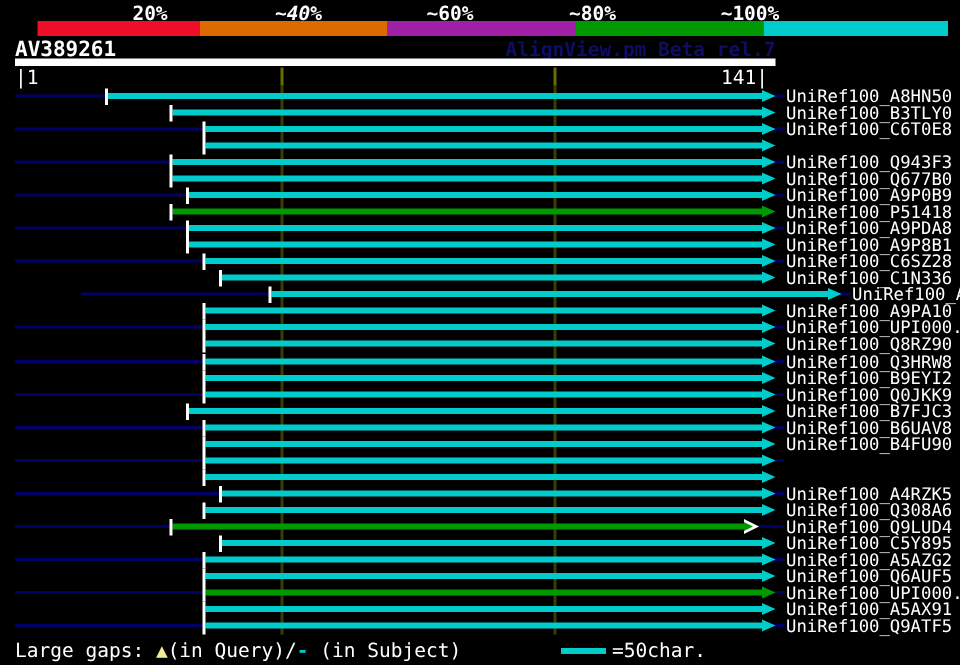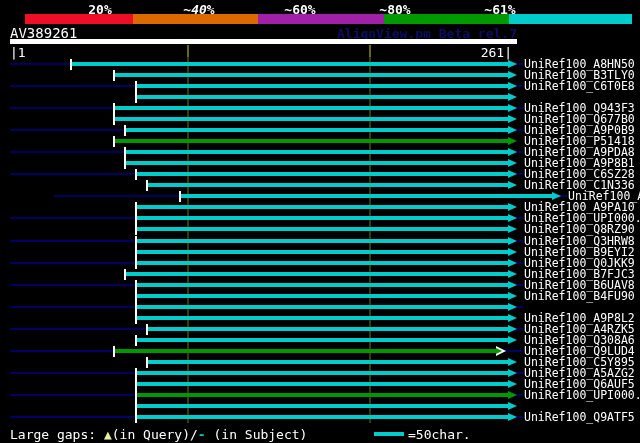--- a/index.html
+++ b/index.html
@@ -1,21 +1,21 @@
 <!DOCTYPE html>
 <html><head>
 <meta charset="utf-8">
 <style>
   html,body{margin:0;padding:0;background:#000;}
   #screen{position:relative;width:640px;height:443px;background:#000;overflow:hidden;
           font-family:"DejaVu Sans Mono",monospace;}
   .scale-label{position:absolute;top:2px;transform:translateX(-50%);color:#fff;
                font-size:13px;font-weight:bold;white-space:pre;}
   .scale-seg{position:absolute;top:14px;height:10px;}
-  #query-name{position:absolute;left:10px;top:25px;color:#fff;font-size:14px;font-weight:normal;}
+  #query-name{position:absolute;left:10px;top:25px;color:#fff;font-size:14px;font-weight:bold;}
   #app-credit{position:absolute;top:26px;right:123px;color:#0d0d66;font-size:13px;font-weight:bold;}
   #ruler-bar{position:absolute;left:10px;top:39px;width:507px;height:5px;background:#fff;}
   .ruler-num{position:absolute;top:45px;color:#fff;font-size:13px;white-space:pre;}
   #ruler-start{left:10px;}
   #ruler-end{right:128px;}
   .ruler-tick{position:absolute;top:45px;width:2px;height:12px;background:#6b6b00;}
   .gridline{position:absolute;top:57px;width:2px;height:366px;background:#3c3c00;z-index:0;}
   .row{position:absolute;left:0;width:640px;height:11px;}
   .guide{position:absolute;left:10px;width:513px;top:4px;height:2px;background:#000066;z-index:1;}
   .tick{position:absolute;top:0;width:2px;height:11px;background:#fff;z-index:3;}
@@ -36,36 +36,36 @@
 </style>
 </head>
 <body>
 
 <div id="screen">
   <div id="scale-labels">
       <div class="scale-label" style="left: 100px;">20%</div>
       <div class="scale-label" style="left: 199px; font-style: italic;">~40%</div>
       <div class="scale-label" style="left: 300px;">~60%</div>
       <div class="scale-label" style="left: 395px;">~80%</div>
-      <div class="scale-label" style="left: 500px;">~61%</div>
+      <div class="scale-label" style="left: 500px;">~100%</div>
     </div>
   <div id="scale-bar">
       <div class="scale-seg" style="left: 25px; width: 108px; background: rgb(238, 14, 40);"></div>
       <div class="scale-seg" style="left: 133px; width: 125px; background: rgb(221, 106, 0);"></div>
       <div class="scale-seg" style="left: 258px; width: 126px; background: rgb(160, 32, 168);"></div>
       <div class="scale-seg" style="left: 384px; width: 125px; background: rgb(0, 153, 0);"></div>
       <div class="scale-seg" style="left: 509px; width: 123px; background: rgb(0, 204, 204);"></div>
     </div>
 
   <div id="query-name">AV389261</div>
   <div id="app-credit">AlignView.pm Beta rel.7</div>
 
   <div id="ruler-bar"></div>
   <div id="ruler-start" class="ruler-num">|1</div>
-  <div id="ruler-end" class="ruler-num">261|</div>
+  <div id="ruler-end" class="ruler-num">141|</div>
 
   <div id="alignment-area">
       <div class="gridline" style="left: 187px;"></div>
       <div class="ruler-tick" style="left: 187px;"></div>
       <div class="gridline" style="left: 369px;"></div>
       <div class="ruler-tick" style="left: 369px;"></div>
       <div class="row" style="top: 59px;">
         <div class="guide" style="background: rgb(0, 0, 102);"></div>
         <div class="tick" style="left: 70px;"></div>
         <div class="bar" style="left: 72px; width: 436px; background: rgb(0, 204, 204);"></div>
@@ -210,21 +210,20 @@
       <div class="row" style="top: 301.7px;">
         <div class="guide" style="background: rgb(0, 0, 102);"></div>
         <div class="tick" style="left: 135px;"></div>
         <div class="bar" style="left: 137px; width: 371px; background: rgb(0, 204, 204);"></div>
         <div class="arrow" style="left: 508px; border-left-color: rgb(0, 204, 204);"></div>
       </div>
       <div class="row" style="top: 312.7px;">
         <div class="tick" style="left: 135px;"></div>
         <div class="bar" style="left: 137px; width: 371px; background: rgb(0, 204, 204);"></div>
         <div class="arrow" style="left: 508px; border-left-color: rgb(0, 204, 204);"></div>
-        <div class="hit-label">UniRef100_A9P8L2</div>
       </div>
       <div class="row" style="top: 323.7px;">
         <div class="guide" style="background: rgb(0, 0, 102);"></div>
         <div class="tick" style="left: 146px;"></div>
         <div class="bar" style="left: 148px; width: 360px; background: rgb(0, 204, 204);"></div>
         <div class="arrow" style="left: 508px; border-left-color: rgb(0, 204, 204);"></div>
         <div class="hit-label">UniRef100_A4RZK5</div>
       </div>
       <div class="row" style="top: 334.8px;">
         <div class="tick" style="left: 135px;"></div>
@@ -263,20 +262,21 @@
         <div class="guide" style="background: rgb(0, 0, 102);"></div>
         <div class="tick" style="left: 135px;"></div>
         <div class="bar" style="left: 137px; width: 371px; background: rgb(0, 153, 0);"></div>
         <div class="arrow" style="left: 508px; border-left-color: rgb(0, 153, 0);"></div>
         <div class="hit-label">UniRef100_UPI000..</div>
       </div>
       <div class="row" style="top: 400.9px;">
         <div class="tick" style="left: 135px;"></div>
         <div class="bar" style="left: 137px; width: 371px; background: rgb(0, 204, 204);"></div>
         <div class="arrow" style="left: 508px; border-left-color: rgb(0, 204, 204);"></div>
+        <div class="hit-label">UniRef100_A5AX91</div>
       </div>
       <div class="row" style="top: 412px;">
         <div class="guide" style="background: rgb(0, 0, 102);"></div>
         <div class="tick" style="left: 135px;"></div>
         <div class="bar" style="left: 137px; width: 371px; background: rgb(0, 204, 204);"></div>
         <div class="arrow" style="left: 508px; border-left-color: rgb(0, 204, 204);"></div>
         <div class="hit-label">UniRef100_Q9ATF5</div>
       </div>
     </div>
 

